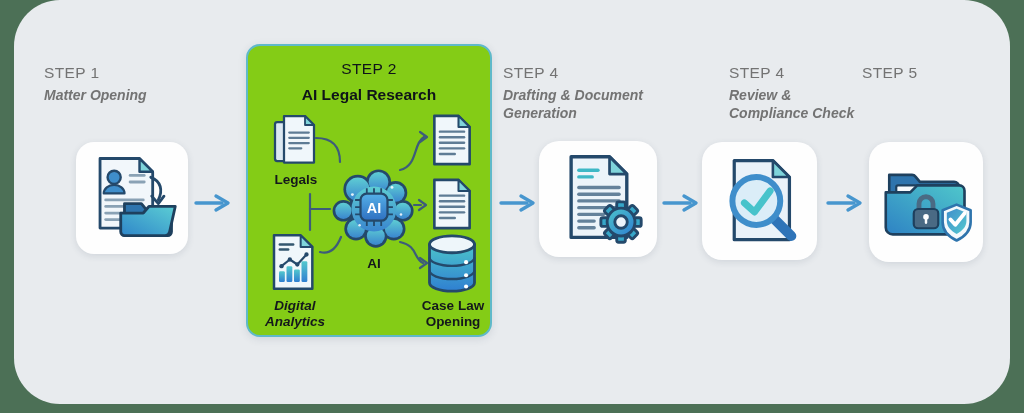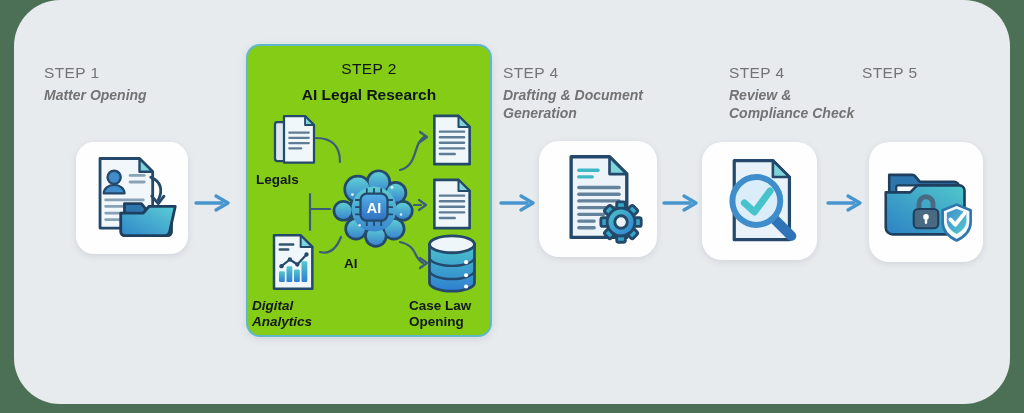--- a/index.html
+++ b/index.html
@@ -22,21 +22,21 @@
   }
   .step2-card{
     position:absolute;left:232px;top:44px;width:246px;height:293px;
     background:#84cc16;border:2px solid #5fb9c9;border-radius:14px;
     box-shadow:0 2px 9px rgba(40,60,80,.12);box-sizing:border-box;
   }
   .s2-title{margin-top:14px;text-align:center;font-size:15.5px;letter-spacing:.4px;color:#0f1419;}
   .s2-sub{margin-top:8px;text-align:center;font-size:15.5px;font-weight:700;color:#0f1419;}
   .s2-abs{position:absolute;}
   .s2-label{
-    position:absolute;font-weight:700;
+    position:absolute;text-align:center;font-weight:700;
     font-size:13.5px;line-height:16px;color:#14181c;
   }
   .flow-arrow{position:absolute;width:40px;height:20px;}
   svg{display:block;}
 </style>
 </head>
 <body>
 
 <div class="canvas">
   <div class="panel">

